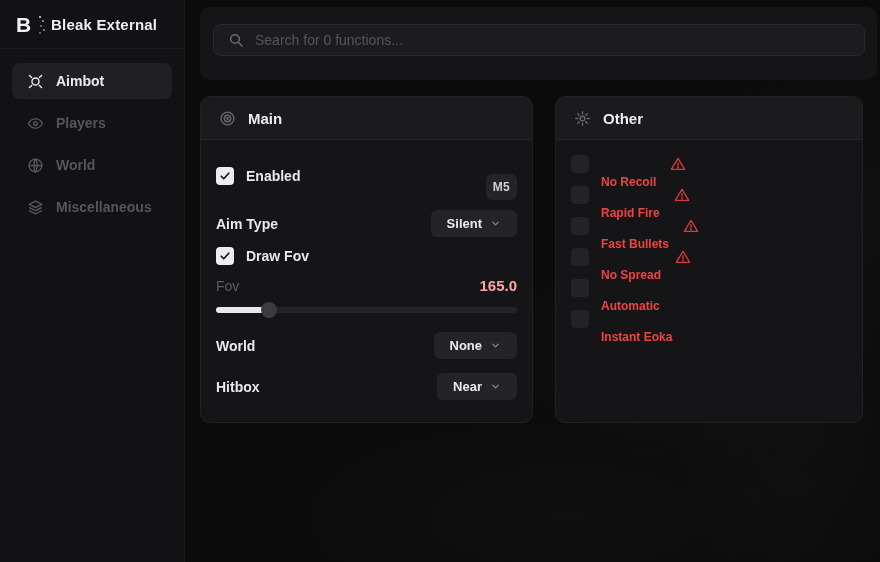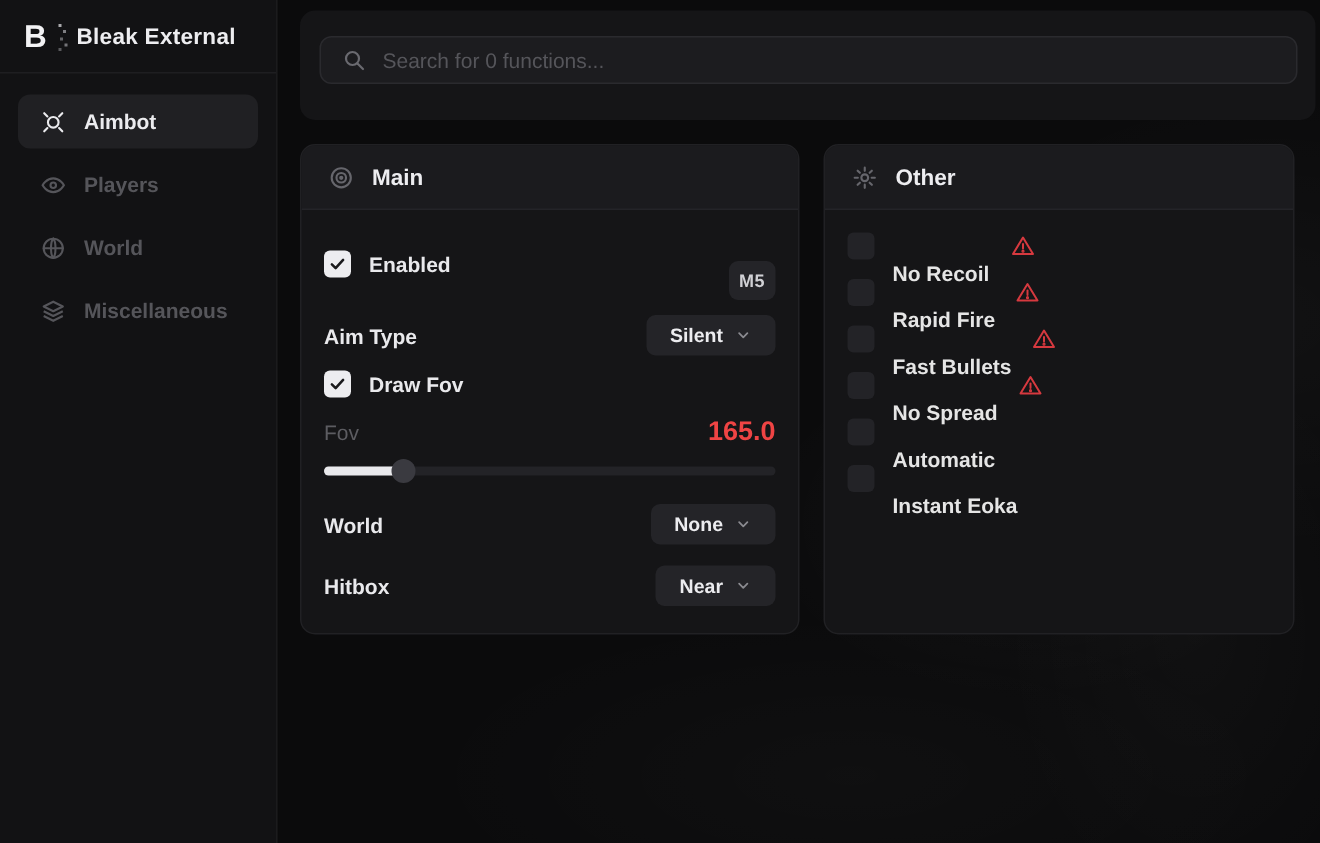--- a/index.html
+++ b/index.html
@@ -59,21 +59,21 @@
     display:flex; align-items:center; gap:11px; padding:0 14px;
   }
   .search-box svg { stroke:#6a6a70; flex:0 0 auto; }
   .search-input {
     background:transparent; border:none; outline:none; width:100%;
     font-family:"Liberation Sans", sans-serif;
     font-size:14px; color:#cfcfd3;
   }
   .search-input::placeholder { color:#55555a; }
 
-  .panels { position:absolute; left:14px; right:17px; top:96px; display:flex; gap:16px; }
+  .panels { position:absolute; left:14px; right:17px; top:96px; display:flex; gap:22px; }
   .panel {
     background:#151517; border:1px solid #212124; border-radius:10px;
     height:327px; overflow:hidden;
   }
   .panel-main { width:333px; flex:0 0 auto; }
   .panel-other { flex:1 1 auto; }
   .panel-header {
     height:43px; background:#1b1b1e; border-bottom:1px solid #242428;
     display:flex; align-items:center; gap:12px; padding:0 18px;
   }
@@ -101,41 +101,41 @@
     display:flex; align-items:center; justify-content:center;
     font-size:12px; font-weight:700; color:#d0d0d4; letter-spacing:.3px;margin-top:22px;
   }
   .dropdown {
     height:27px; padding:0 16px; background:#242428; border-radius:6px; cursor:pointer;
     display:flex; align-items:center; gap:8px;
   }
   .dropdown .dd-val { font-size:13px; font-weight:700; color:#ececef; }
   .dropdown svg { stroke:#8a8a8f; }
 
-  .fov-value { font-size:18px; font-weight:700; color:#ef4444; }
+  .fov-value { font-size:15px; font-weight:700; color:#fca5a5; }
   .slider { position:relative; height:16px; margin:8px 0 0 0; cursor:pointer; }
   .slider-track {
     position:absolute; left:0; right:0; top:5px; height:6px;
     background:#232327; border-radius:3px;
   }
   .slider-fill {
     position:absolute; left:0; top:5px; height:6px;
     background:#e9e9ec; border-radius:3px;
   }
   .slider-thumb {
     position:absolute; top:0; width:16px; height:16px; margin-left:-8px;
     background:#3a3a40; border-radius:50%; cursor:grab;
   }
 
   .mb10 { margin-bottom:10px; } .mb8 { margin-bottom:8px; }
   .mb14 { margin-bottom:14px; } .mb12 { margin-bottom:12px; }
 
   .other-body { padding:14px 15px; display:flex; flex-direction:column; gap:11px; }
   .other-row { display:flex; align-items:center; gap:12px; height:20px; cursor:pointer; }
-  .other-lbl { font-size:14px; font-weight:600; color:#e5e5e5;margin-top:36px; }
+  .other-lbl { font-size:12px; font-weight:600; color:#ef4444;margin-top:36px; }
   .warn { display:flex; margin-left:2px; }
   .warn svg { stroke:#d6393f; }
 </style>
 </head>
 <body>
 
 <aside class="sidebar">
   <div class="logo-row">
     <div class="logo-mark">
       <span>B</span>

